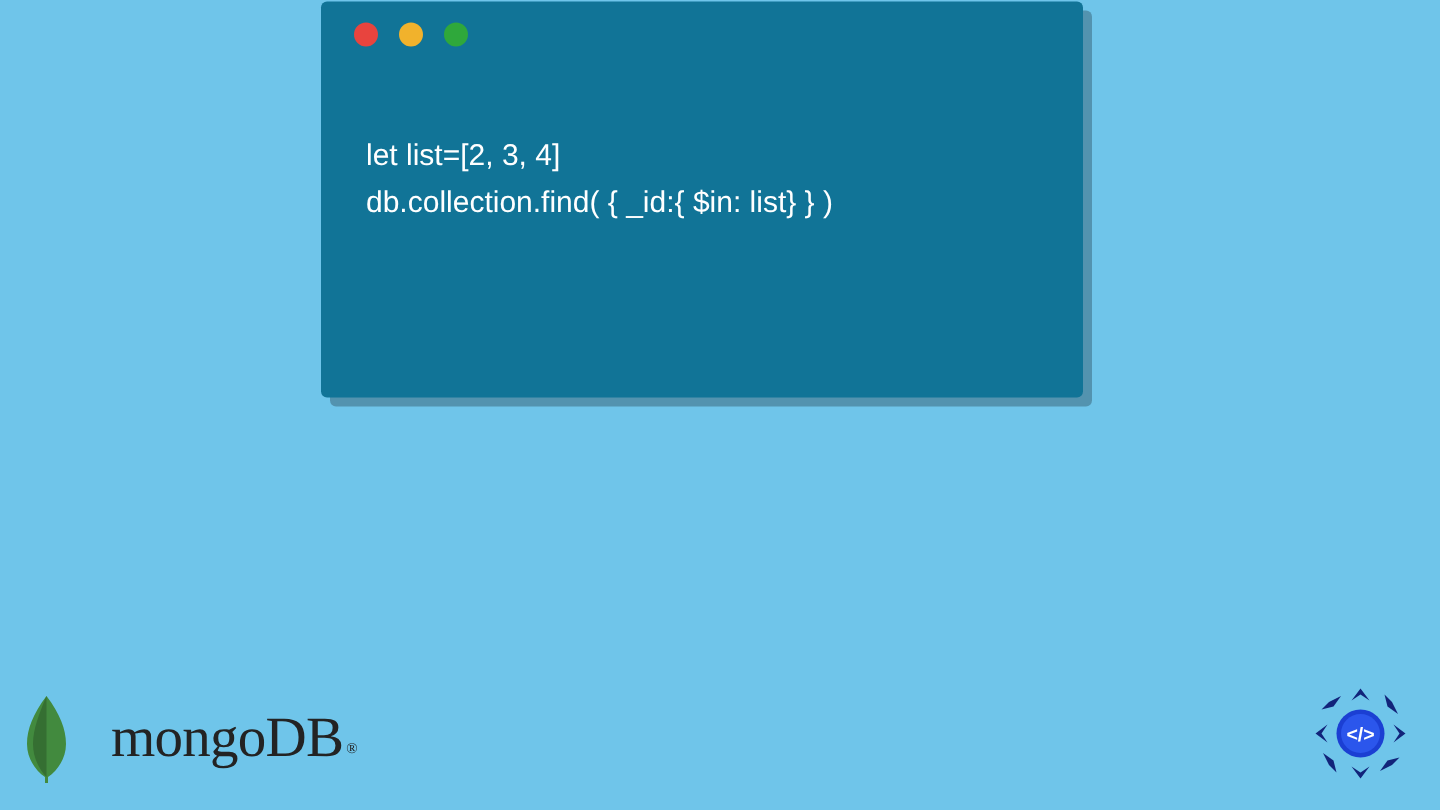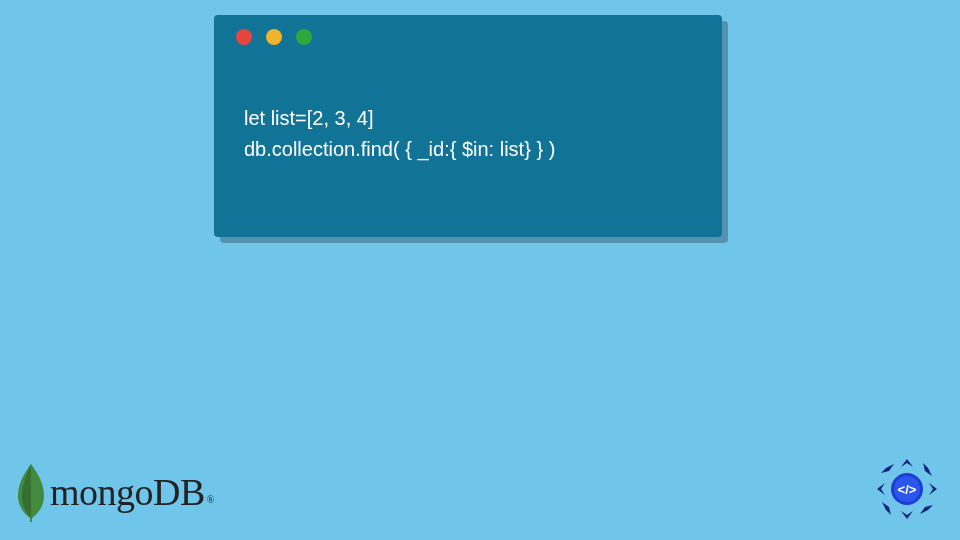--- a/index.html
+++ b/index.html
@@ -7,23 +7,23 @@
       width: 960px;
       height: 540px;
       background: #6fc5ea;
       position: relative;
       font-family: Arial, Helvetica, sans-serif;
       overflow: hidden;
     }
     .code-window {
       position: absolute;
       left: 214px;
-      top: 15px;
+      top: 1px;
       width: 508px;
-      height: 222px;
+      height: 264px;
       background: #117497;
       border-radius: 4px;
       box-shadow: 6px 6px 0 rgba(0,0,0,0.25);
     }
     .titlebar {
       display: flex;
       align-items: center;
       gap: 14px;
       padding: 14px 22px 8px 22px;
     }
@@ -44,21 +44,21 @@
       font-weight: 400;
     }
     .code-body div { white-space: pre; }
 
     .mongo-logo {
       position: absolute;
       left: 12px;
       bottom: 18px;
       display: flex;
       align-items: center;
-      gap: 0;
+      gap: 24px;
     }
     .mongo-leaf {
       width: 38px;
       height: 60px;
       position: relative;
     }
     .mongo-text {
       font-family: Georgia, "Times New Roman", serif;
       font-size: 38px;
       color: #232323;

